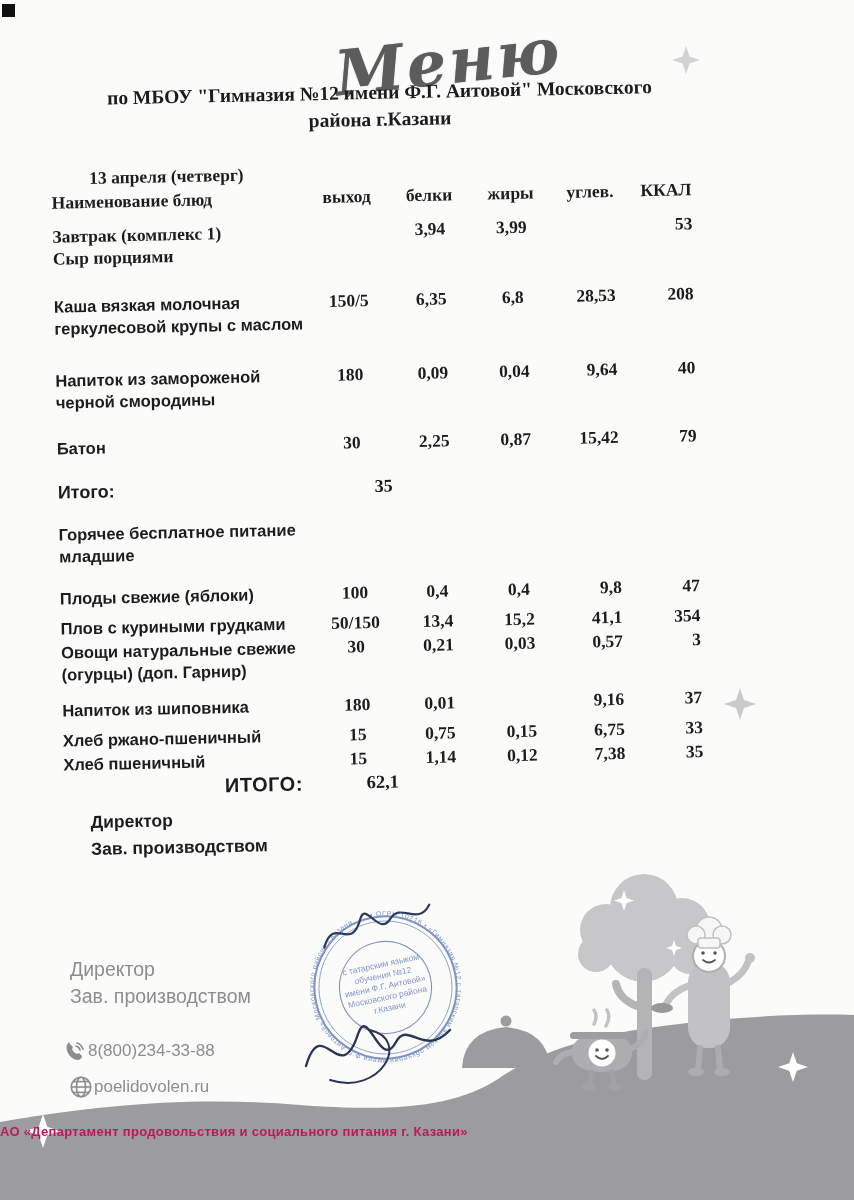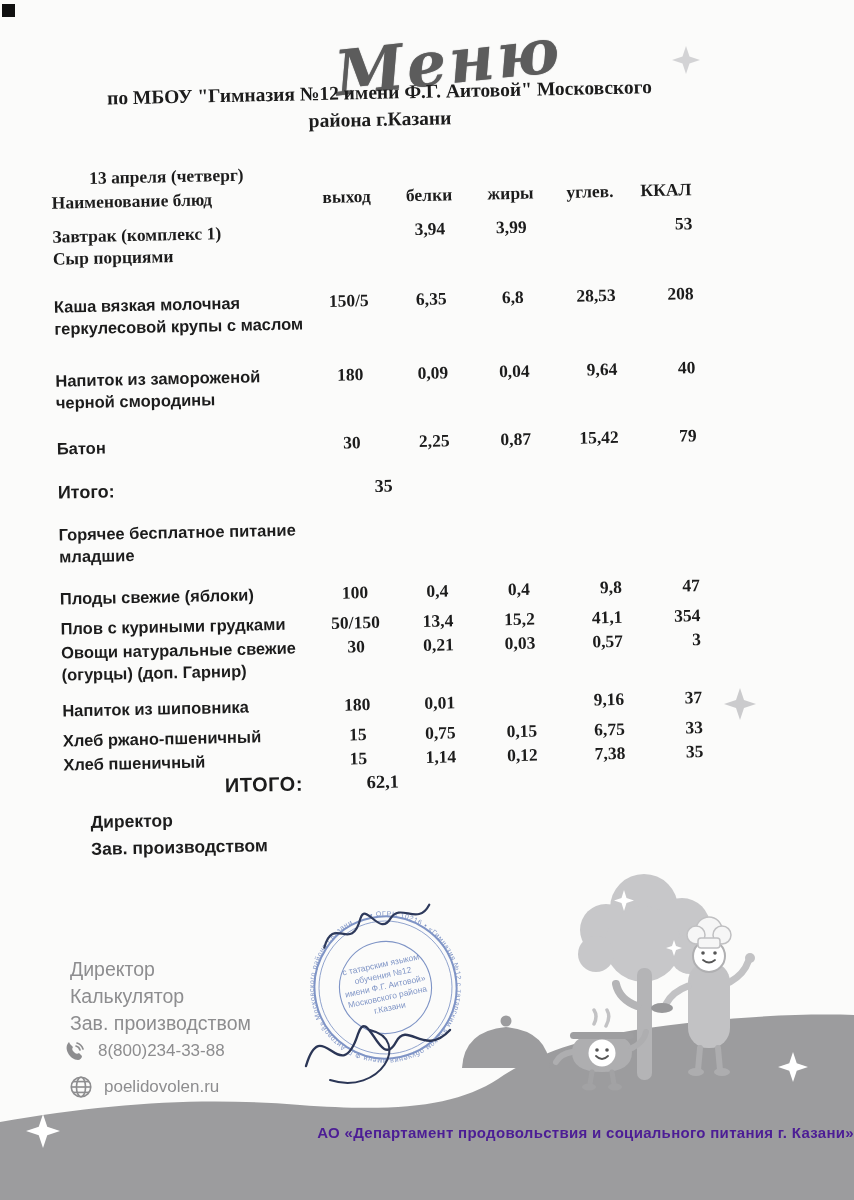--- a/index.html
+++ b/index.html
@@ -41,31 +41,31 @@
   #menu-rows .mrow:nth-child(11){margin-bottom:2px}
   #menu-rows .mrow:nth-child(12){margin-bottom:2px}
   .mrow.subtotal .cn{font-size:18px}
   .mrow.subtotal .co{text-align:right;font-size:18px}
   .mrow.total .cn{text-align:right;padding-right:16px;font-size:20px;letter-spacing:.5px}
   .mrow.total .co{text-align:right;font-size:18.5px}
 
   .sigs{position:absolute;left:86px;top:810px;font-family:"Liberation Sans",sans-serif;font-weight:700;font-size:17.5px;line-height:27px}
 
   .roles{position:absolute;left:70px;top:956px;font-family:"Liberation Sans",sans-serif;font-size:19.5px;line-height:27px;color:#8d8d8f;z-index:2}
-  .contact{position:absolute;display:flex;align-items:center;gap:10px;color:#8d8d8f;font-family:"Liberation Sans",sans-serif;font-size:17px;z-index:2}
+  .contact{position:absolute;display:flex;align-items:center;color:#8d8d8f;font-family:"Liberation Sans",sans-serif;font-size:17px;z-index:2}
   .contact.phone{left:62px;top:1038px}
   .contact.site{left:68px;top:1074px}
 
   .wave{position:absolute;left:0;top:985px;z-index:4}
   .mascot{position:absolute;left:540px;top:856px;z-index:5}
   .stamp{position:absolute;left:298px;top:900px;z-index:6;transform:rotate(-12deg);opacity:.85}
   .scr1{position:absolute;left:318px;top:898px;z-index:7;transform:rotate(-8deg)}
   .scr2{position:absolute;left:300px;top:1006px;z-index:7}
-  .band-text{position:absolute;top:1124px;left:0;width:100%;text-align:right;color:#4c1d95;font-family:"Liberation Sans",sans-serif;
-    font-weight:700;font-size:15px;letter-spacing:.3px;z-index:8}
+  .band-text{position:absolute;top:1124px;left:0;width:100%;text-align:left;color:#be185d;font-family:"Liberation Sans",sans-serif;
+    font-weight:700;font-size:13px;letter-spacing:.3px;z-index:8}
   .sparkle{position:absolute}
   .sp-g1{left:672px;top:46px;z-index:1}
   .sp-g2{left:724px;top:688px;z-index:1}
   .sp-w1{left:778px;top:1052px;z-index:6}
   .sp-w2{left:26px;top:1114px;z-index:6}
 </style>
 </head>
 <body>
 
 <div class="sheet">
@@ -239,21 +239,20 @@
 
     <div class="sigs">
       <div>Директор</div>
       <div>Зав. производством</div>
     </div>
 
   </div>
 
   <div class="roles">
     <div>Директор</div>
-    <div>Калькулятор</div>
     <div>Зав. производством</div>
   </div>
 
   <div class="contact phone">
     <svg width="26" height="26" viewBox="0 0 26 26">
       <path d="M7 4 C4 7 4 11 6 15 C8 19 12 22 16 22 C18 22 20 20 20 18 L17 15 C16 16 14 16 13 15 L11 13 C10 12 10 10 11 9 L8 6 Z" fill="#8d8d8f"></path>
       <path d="M15 5 C18 6 20 8 21 11" stroke="#8d8d8f" fill="none" stroke-width="1.7" stroke-linecap="round"></path>
       <path d="M14 8 C16 8.5 17.5 10 18 12" stroke="#8d8d8f" fill="none" stroke-width="1.7" stroke-linecap="round"></path>
     </svg>
     <span>8(800)234-33-88</span>

